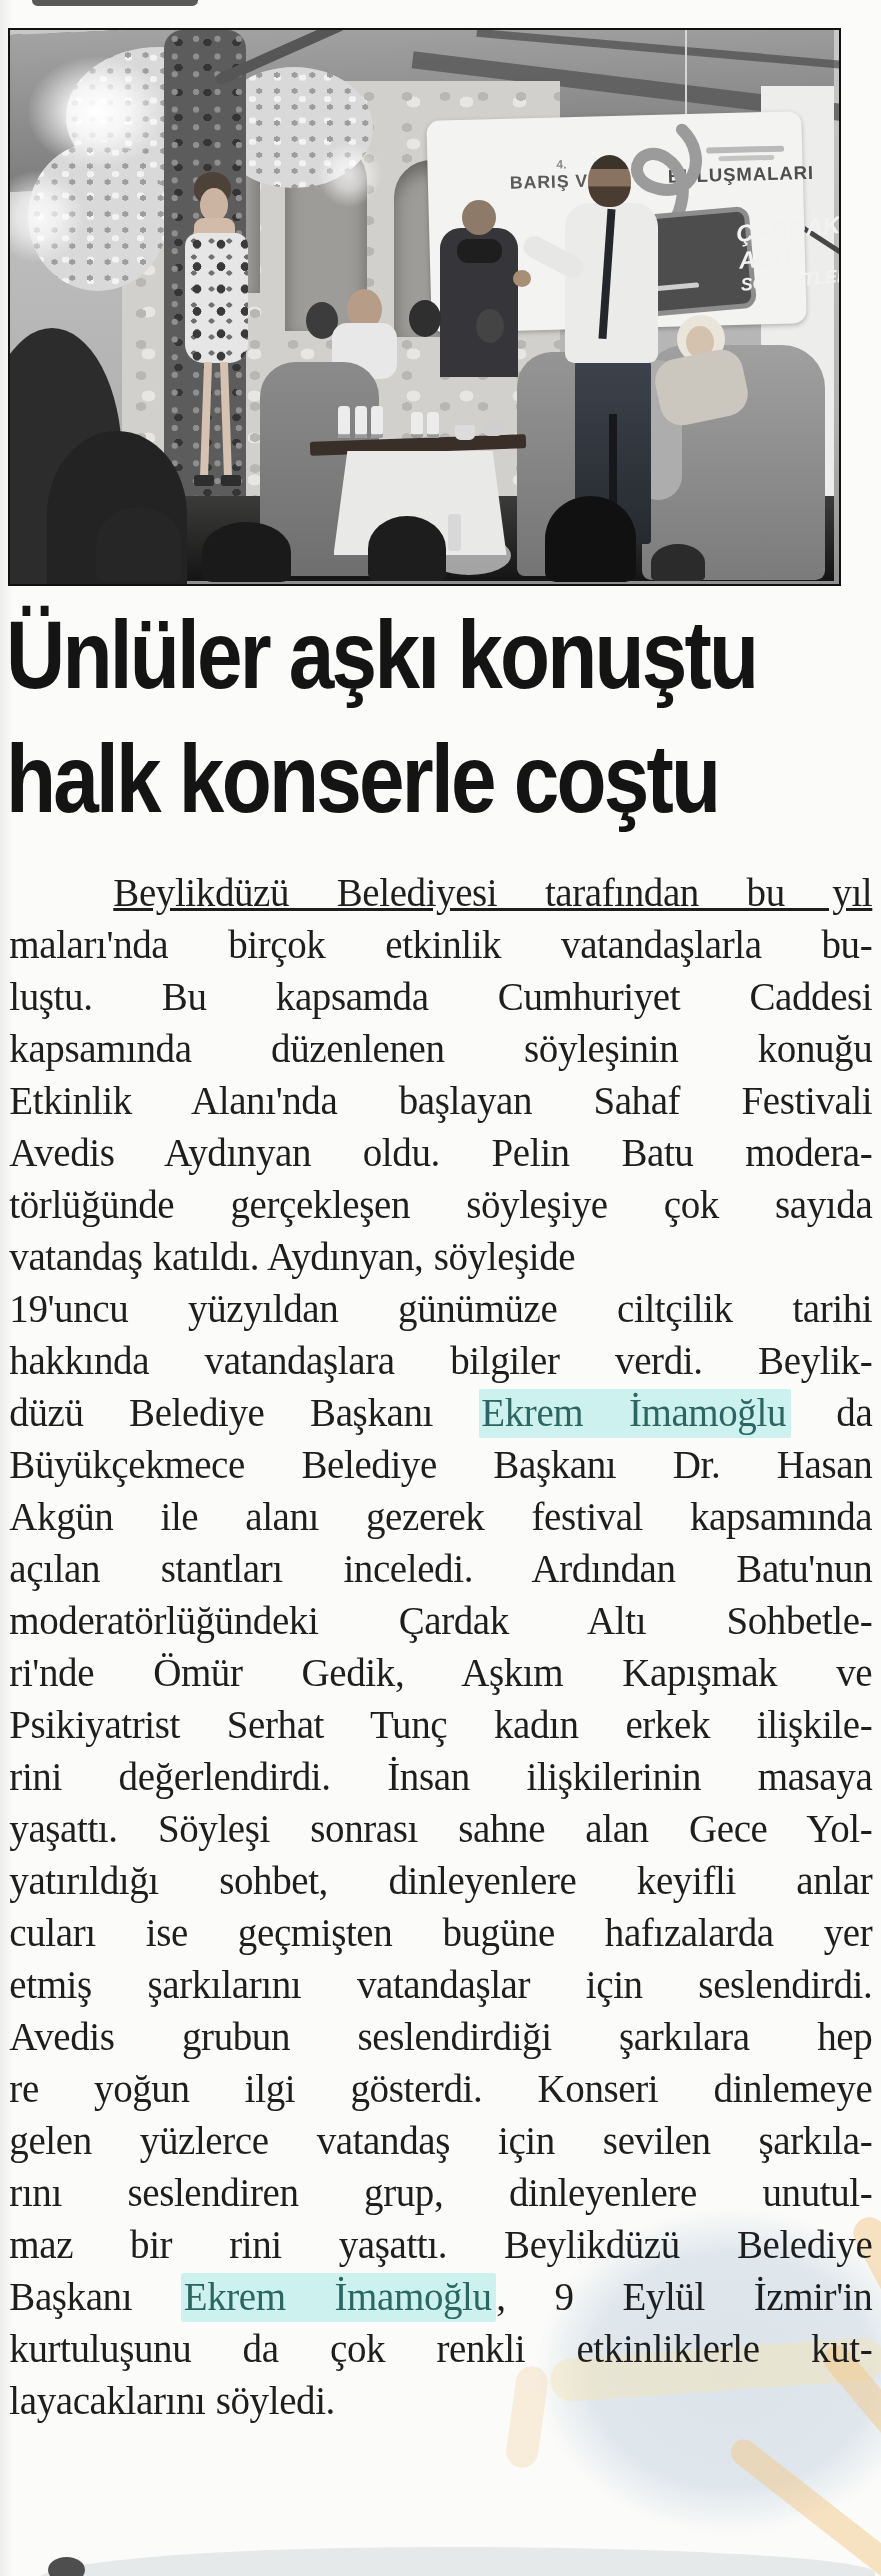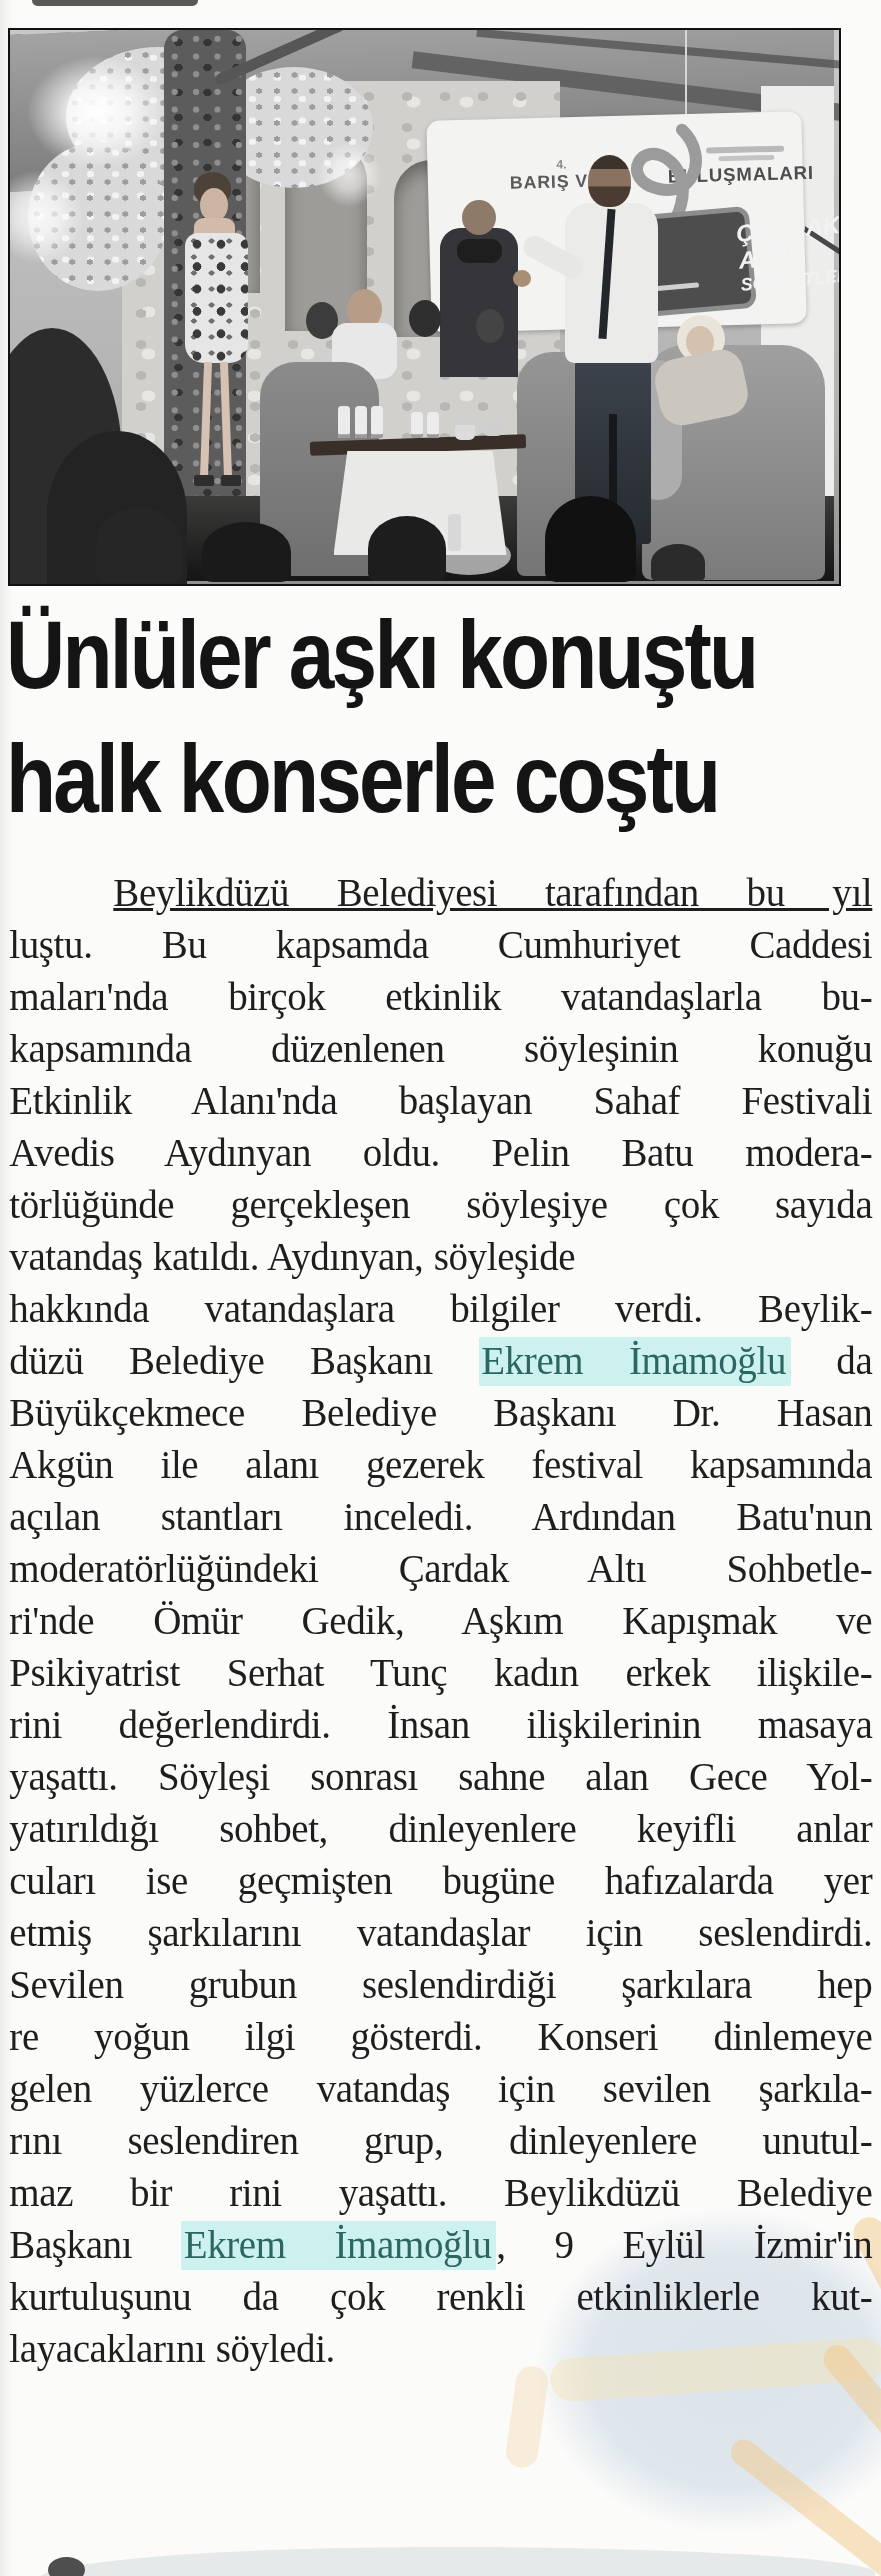--- a/index.html
+++ b/index.html
@@ -276,41 +276,42 @@
     <div class="ph-aud u5"></div>
   </div>
 
   <div class="headline">
     <div>Ünlüler aşkı konuştu</div>
     <div>halk konserle coştu</div>
   </div>
 
   <div class="article">
       <div class="aline ind">Beylikdüzü Belediyesi tarafından bu yıl</div>
+      <div class="aline">maları'nda birçok etkinlik vatandaşlarla bu-</div>
       <div class="aline">luştu. Bu kapsamda Cumhuriyet Caddesi</div>
-      <div class="aline">maları'nda birçok etkinlik vatandaşlarla bu-</div>
       <div class="aline">kapsamında düzenlenen söyleşinin konuğu</div>
       <div class="aline">Etkinlik Alanı'nda başlayan Sahaf Festivali</div>
       <div class="aline">Avedis Aydınyan oldu. Pelin Batu modera-</div>
       <div class="aline">törlüğünde gerçekleşen söyleşiye çok sayıda</div>
       <div class="aline short">vatandaş katıldı. Aydınyan, söyleşide</div>
+      <div class="aline">19'uncu yüzyıldan günümüze ciltçilik tarihi</div>
       <div class="aline">hakkında vatandaşlara bilgiler verdi. Beylik-</div>
       <div class="aline">düzü Belediye Başkanı <span class="hl">Ekrem İmamoğlu</span> da</div>
       <div class="aline">Büyükçekmece Belediye Başkanı Dr. Hasan</div>
       <div class="aline">Akgün ile alanı gezerek festival kapsamında</div>
       <div class="aline">açılan stantları inceledi. Ardından Batu'nun</div>
       <div class="aline">moderatörlüğündeki Çardak Altı Sohbetle-</div>
       <div class="aline">ri'nde Ömür Gedik, Aşkım Kapışmak ve</div>
       <div class="aline">Psikiyatrist Serhat Tunç kadın erkek ilişkile-</div>
       <div class="aline">rini değerlendirdi. İnsan ilişkilerinin masaya</div>
       <div class="aline">yaşattı. Söyleşi sonrası sahne alan Gece Yol-</div>
       <div class="aline">yatırıldığı sohbet, dinleyenlere keyifli anlar</div>
       <div class="aline">cuları ise geçmişten bugüne hafızalarda yer</div>
       <div class="aline">etmiş şarkılarını vatandaşlar için seslendirdi.</div>
-      <div class="aline">Sevilen grubun seslendirdiği şarkılara hep</div>
+      <div class="aline">Avedis grubun seslendirdiği şarkılara hep</div>
       <div class="aline">re yoğun ilgi gösterdi. Konseri dinlemeye</div>
       <div class="aline">gelen yüzlerce vatandaş için sevilen şarkıla-</div>
       <div class="aline">rını seslendiren grup, dinleyenlere unutul-</div>
       <div class="aline">maz bir rini yaşattı. Beylikdüzü Belediye</div>
       <div class="aline">Başkanı <span class="hl">Ekrem İmamoğlu</span>, 9 Eylül İzmir'in</div>
       <div class="aline">kurtuluşunu da çok renkli etkinliklerle kut-</div>
       <div class="aline short">layacaklarını söyledi.</div>
     </div>
 
   <div class="bottom-strip"></div>

